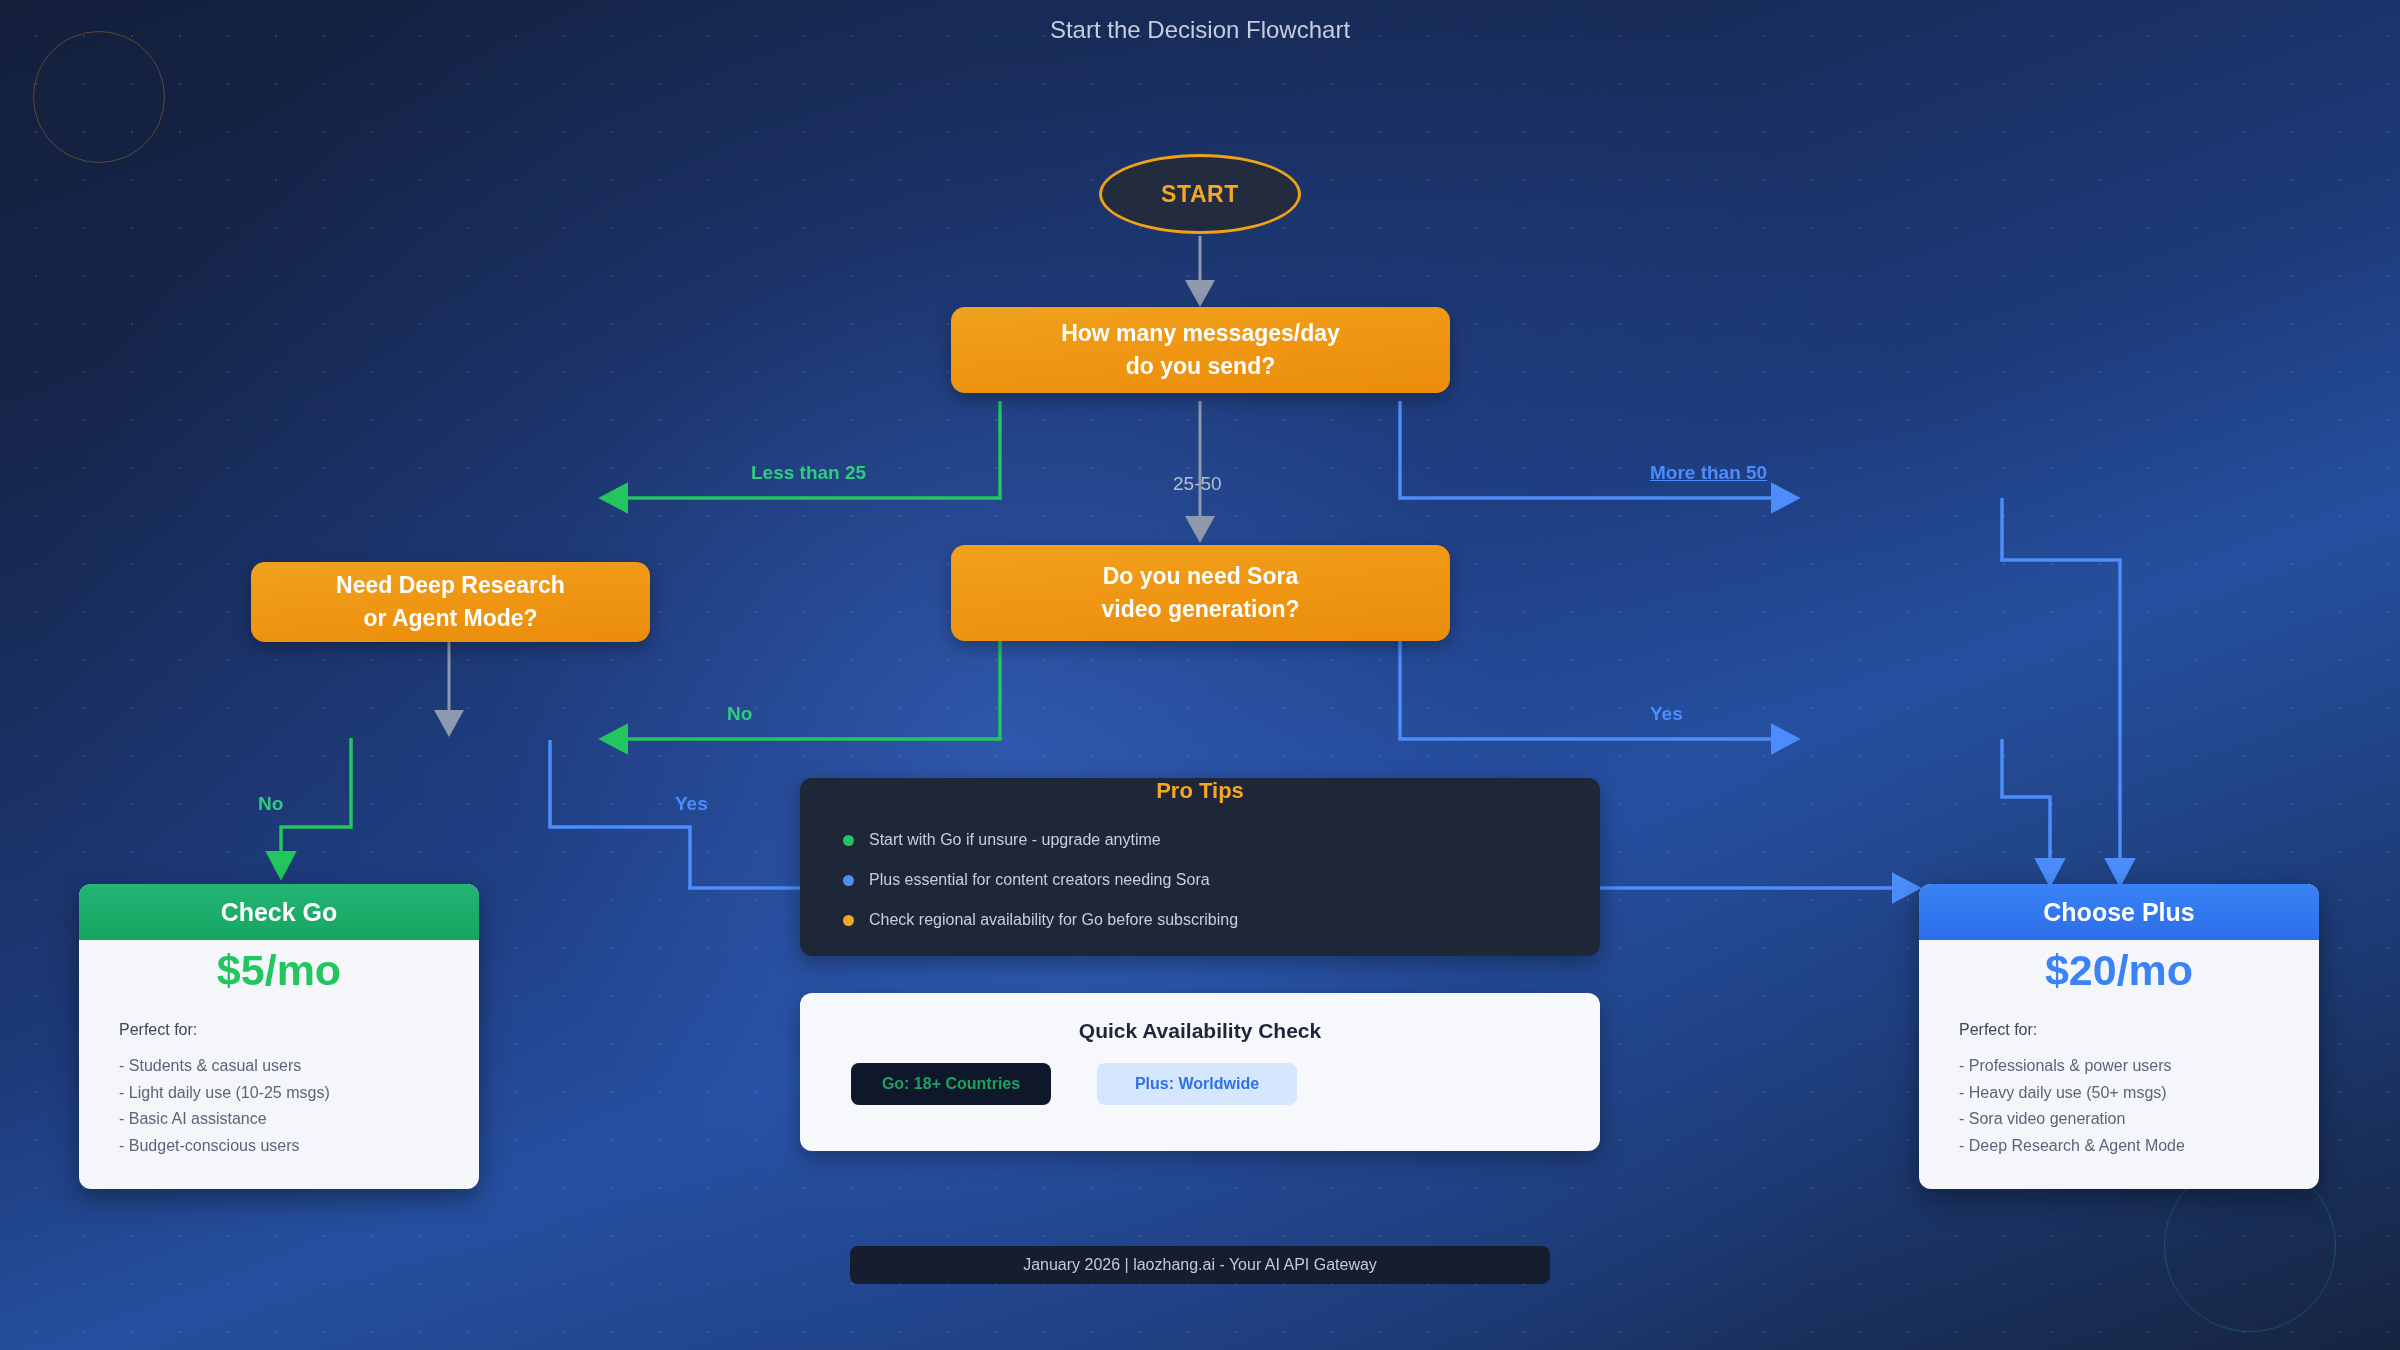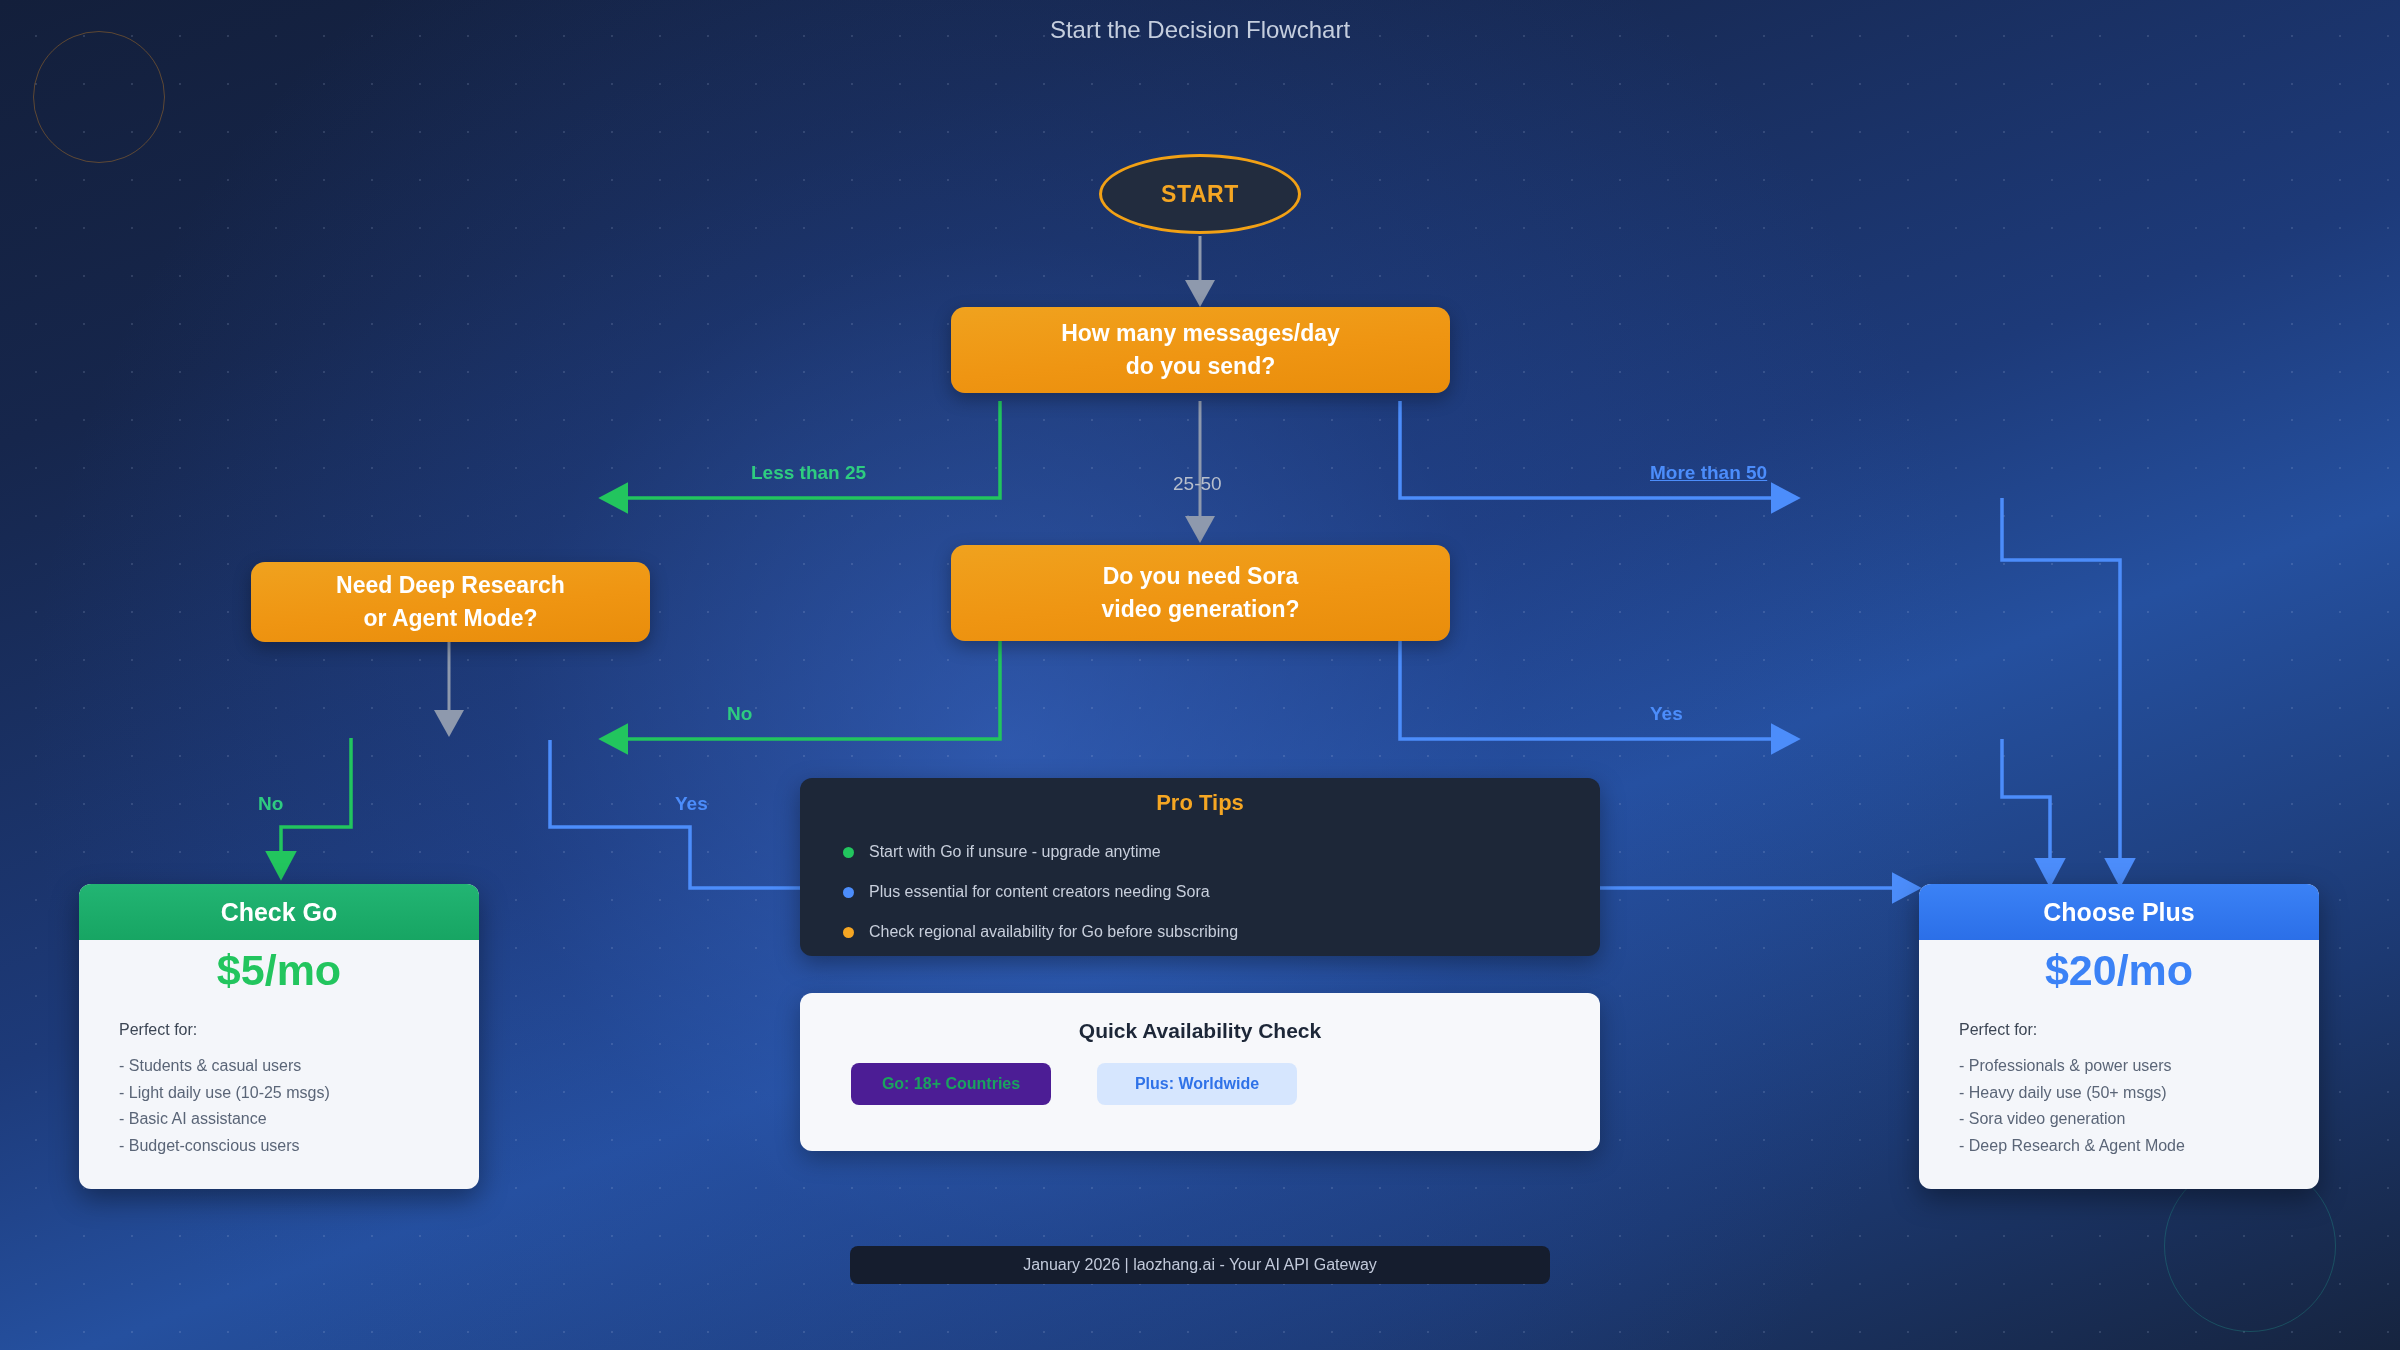--- a/index.html
+++ b/index.html
@@ -180,21 +180,21 @@
   }
 
   
   #pro-tips-panel {
     position: absolute;
     left: 800px; top: 778px;
     width: 800px; height: 178px;
     border-radius: 12px;
     background: #1d2738;
     box-shadow: 0 8px 24px rgba(0,0,0,0.35);
-    padding: 12px 0 0 0;
+    padding: 0 0 0 0;
   }
   #pro-tips-title {
     text-align: center;
     color: #f5a623;
     font-size: 22px;
     font-weight: bold;
     margin-bottom: 16px;
   }
   .tip-row {
     display: flex;
@@ -233,21 +233,21 @@
     display: flex;
     gap: 46px;
     padding: 20px 0 0 51px;
   }
   .avail-pill {
     width: 200px; height: 42px;
     border-radius: 8px;
     display: flex; align-items: center; justify-content: center;
     font-size: 16px; font-weight: bold;
   }
-  #pill-go   { background: #4c1d95; color: #1aa35e; }
+  #pill-go   { background: #0f172a; color: #1aa35e; }
   #pill-plus { background: #d6e6fe; color: #2f72e8; }
 
   
   #footer-bar {
     position: absolute;
     left: 850px; top: 1246px;
     width: 700px; height: 38px;
     border-radius: 8px;
     background: #151d2e;
     display: flex; align-items: center; justify-content: center;

